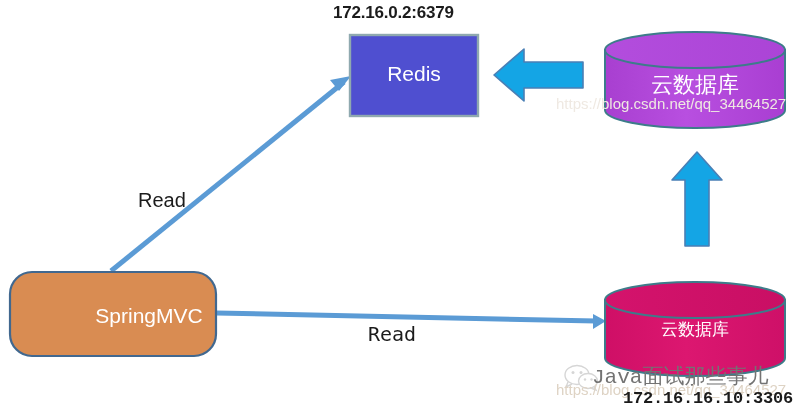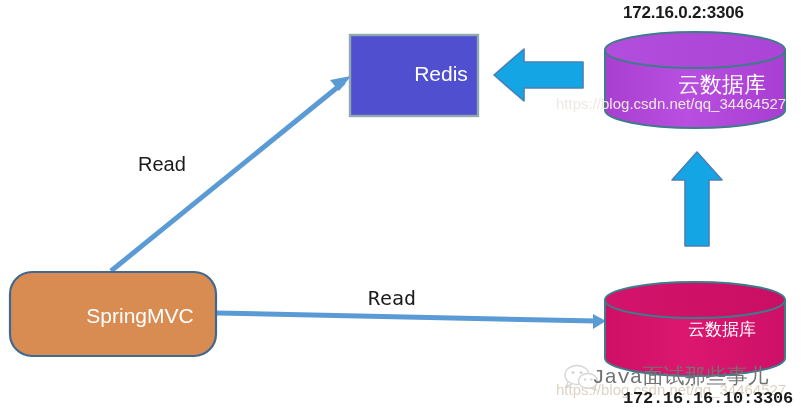--- a/index.html
+++ b/index.html
@@ -35,47 +35,48 @@
   }
   #ip-redis   { left: 333px; top: 3px; }
   #ip-localdb { left: 623px; top: 3px; }
   #ip-clouddb { left: 623px; top: 389px; font-family: Liberation Mono, monospace; }
 
   .node-label {
     position: absolute;
     color: #ffffff;
     white-space: nowrap;
     text-align: center;
-    margin-left: 27px;
   }
   #label-redis {
     left: 350px; top: 62px; width: 128px;
     font-size: 21px;
     font-family: "Liberation Sans", sans-serif;
   }
   #label-springmvc {
     left: 10px; top: 304px; width: 206px;
     font-size: 21px;
     font-family: "Liberation Sans", sans-serif;
+    padding-left: 36px;
   }
   #label-localdb {
     left: 605px; top: 70px; width: 180px;
     font-size: 22px;
     font-family: "DejaVu Sans", sans-serif;
   }
   #label-clouddb {
     left: 605px; top: 318px; width: 180px;
     font-size: 17px;
     font-family: "DejaVu Sans", sans-serif;
   }
 
   .edge-label {
     position: absolute;
     color: #1b1b1b;
     white-space: nowrap;
+    margin-top: 36px;
   }
   #label-read {
     left: 138px; top: 153px;
     font-size: 20px;
     font-family: "Liberation Sans", sans-serif;
   }
   #label-write {
     left: 368px; top: 286px;
     font-size: 20px;
     font-family: "DejaVu Sans Mono", monospace;
@@ -181,21 +182,21 @@
     <ellipse cx="25" cy="17" rx="9.5" ry="7.5" fill="#ffffff" stroke="#d6d6d6" stroke-width="1.4"></ellipse>
     <path d="M31,22.5 L33,26 L28,24" fill="none" stroke="#d6d6d6" stroke-width="1.4"></path>
     <circle cx="22" cy="15.5" r="1.2" fill="#d6d6d6"></circle>
     <circle cx="28.5" cy="15.5" r="1.2" fill="#d6d6d6"></circle>
   </svg>
 
   <div class="watermark" id="wm-brand">Java面试那些事儿</div>
   <div class="watermark" id="wm-url">https://blog.csdn.net/qq_34464527</div>
   <div class="watermark" id="wm-url-2">https://blog.csdn.net/qq_34464527</div>
 
-  <div class="ip-label" id="ip-localdb">172.16.0.2:3306</div>
+  <div class="ip-label" id="ip-redis">172.16.0.2:6379</div>
   <div class="ip-label" id="ip-clouddb">172.16.16.10:3306</div>
 
   <div class="node-label" id="label-redis">Redis</div>
   <div class="node-label" id="label-springmvc">SpringMVC</div>
   <div class="node-label" id="label-localdb">云数据库</div>
   <div class="node-label" id="label-clouddb">云数据库</div>
 
   <div class="edge-label" id="label-read">Read</div>
   <div class="edge-label" id="label-write">Read</div>
 

